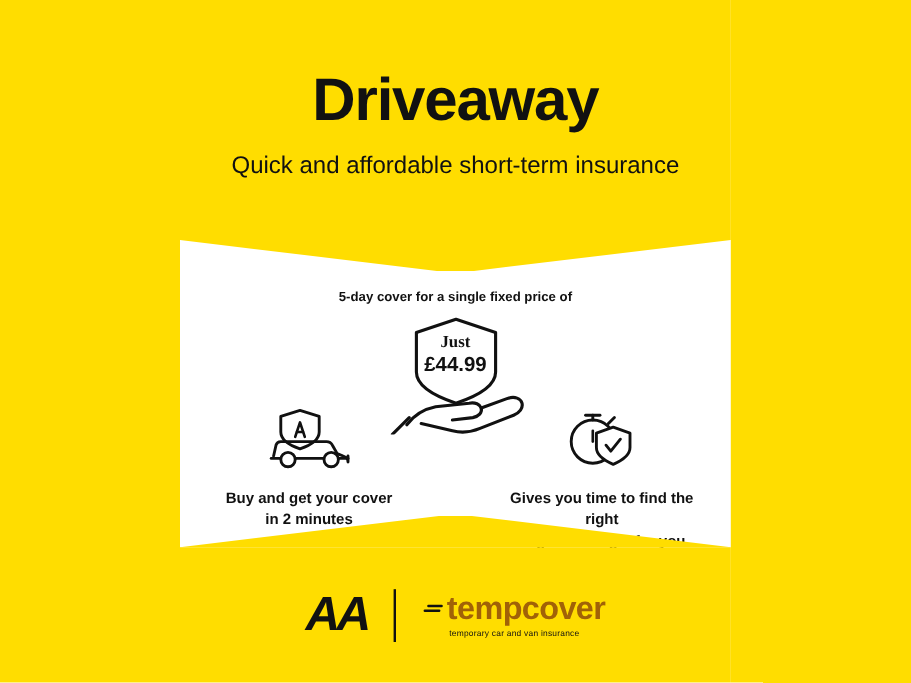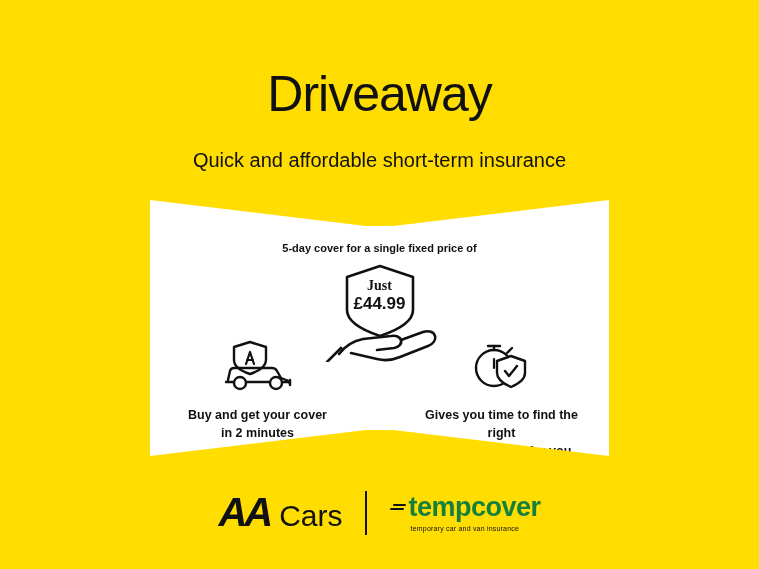--- a/index.html
+++ b/index.html
@@ -46,24 +46,24 @@
   .top-banner-notch {
     position: absolute;
     left: 150px;
     top: 200px;
     width: 459px;
     height: 26px;
     background: #ffdd00;
     clip-path: polygon(0 0, 100% 0, 100% 0, 53% 100%, 47% 100%, 0 0);
   }
   .headline {
-    margin: 12px;
+    margin: 1px;
     padding-top: 56px;
     font-size: 50px;
-    font-weight: normal;
+    font-weight: bold;
     letter-spacing: -1px;
     color: #111111;
     line-height: 1.05;
   }
   .subhead {
     margin: 0;
     padding-top: 16px;
     font-size: 20px;
     font-weight: normal;
     color: #111111;
@@ -202,21 +202,21 @@
   }
   .tempcover-row {
     display: flex;
     align-items: center;
     gap: 2px;
   }
   .tc-name {
     font-size: 27px;
     font-weight: bold;
     letter-spacing: -0.5px;
-    color: #15803d;
+    color: #a16207;
   }
   .tc-tag {
     padding-top: 4px;
     font-size: 7px;
     letter-spacing: 0.2px;
     color: #111111;
     padding-left: 22px;
   }
 </style>
 </head>
@@ -286,21 +286,20 @@
 long-term single for you.</p>
     </div>
 
   </div>
 
   <div class="bottom-banner-notch"></div>
   <div class="bottom-banner">
     <div class="logos">
       <div class="aa-logo">
         <span class="aa-mark">AA</span>
-        <span class="aa-word">Cars</span>
       </div>
       <div class="divider"></div>
       <div class="tempcover">
         <div class="tempcover-row">
           <svg width="18" height="18" viewBox="0 0 18 18" fill="none">
             <path d="M2 11 L14 11" stroke="#111111" stroke-width="2" stroke-linecap="round"></path>
             <path d="M5 7 L16 7" stroke="#111111" stroke-width="2" stroke-linecap="round"></path>
           </svg>
           <span class="tc-name">tempcover</span>
         </div>

